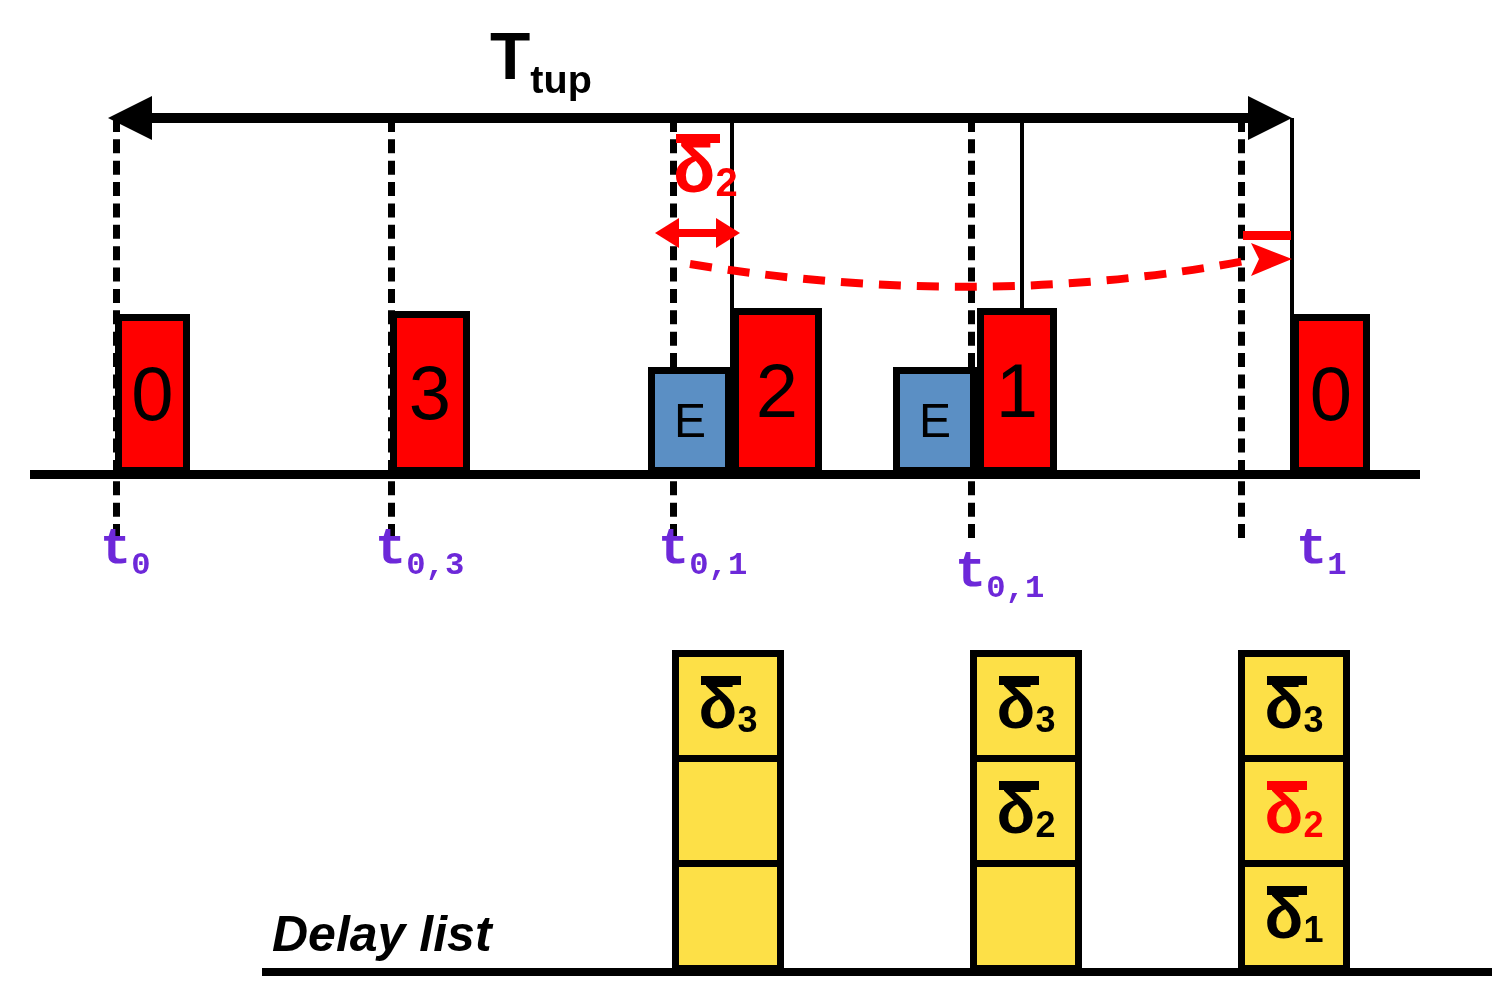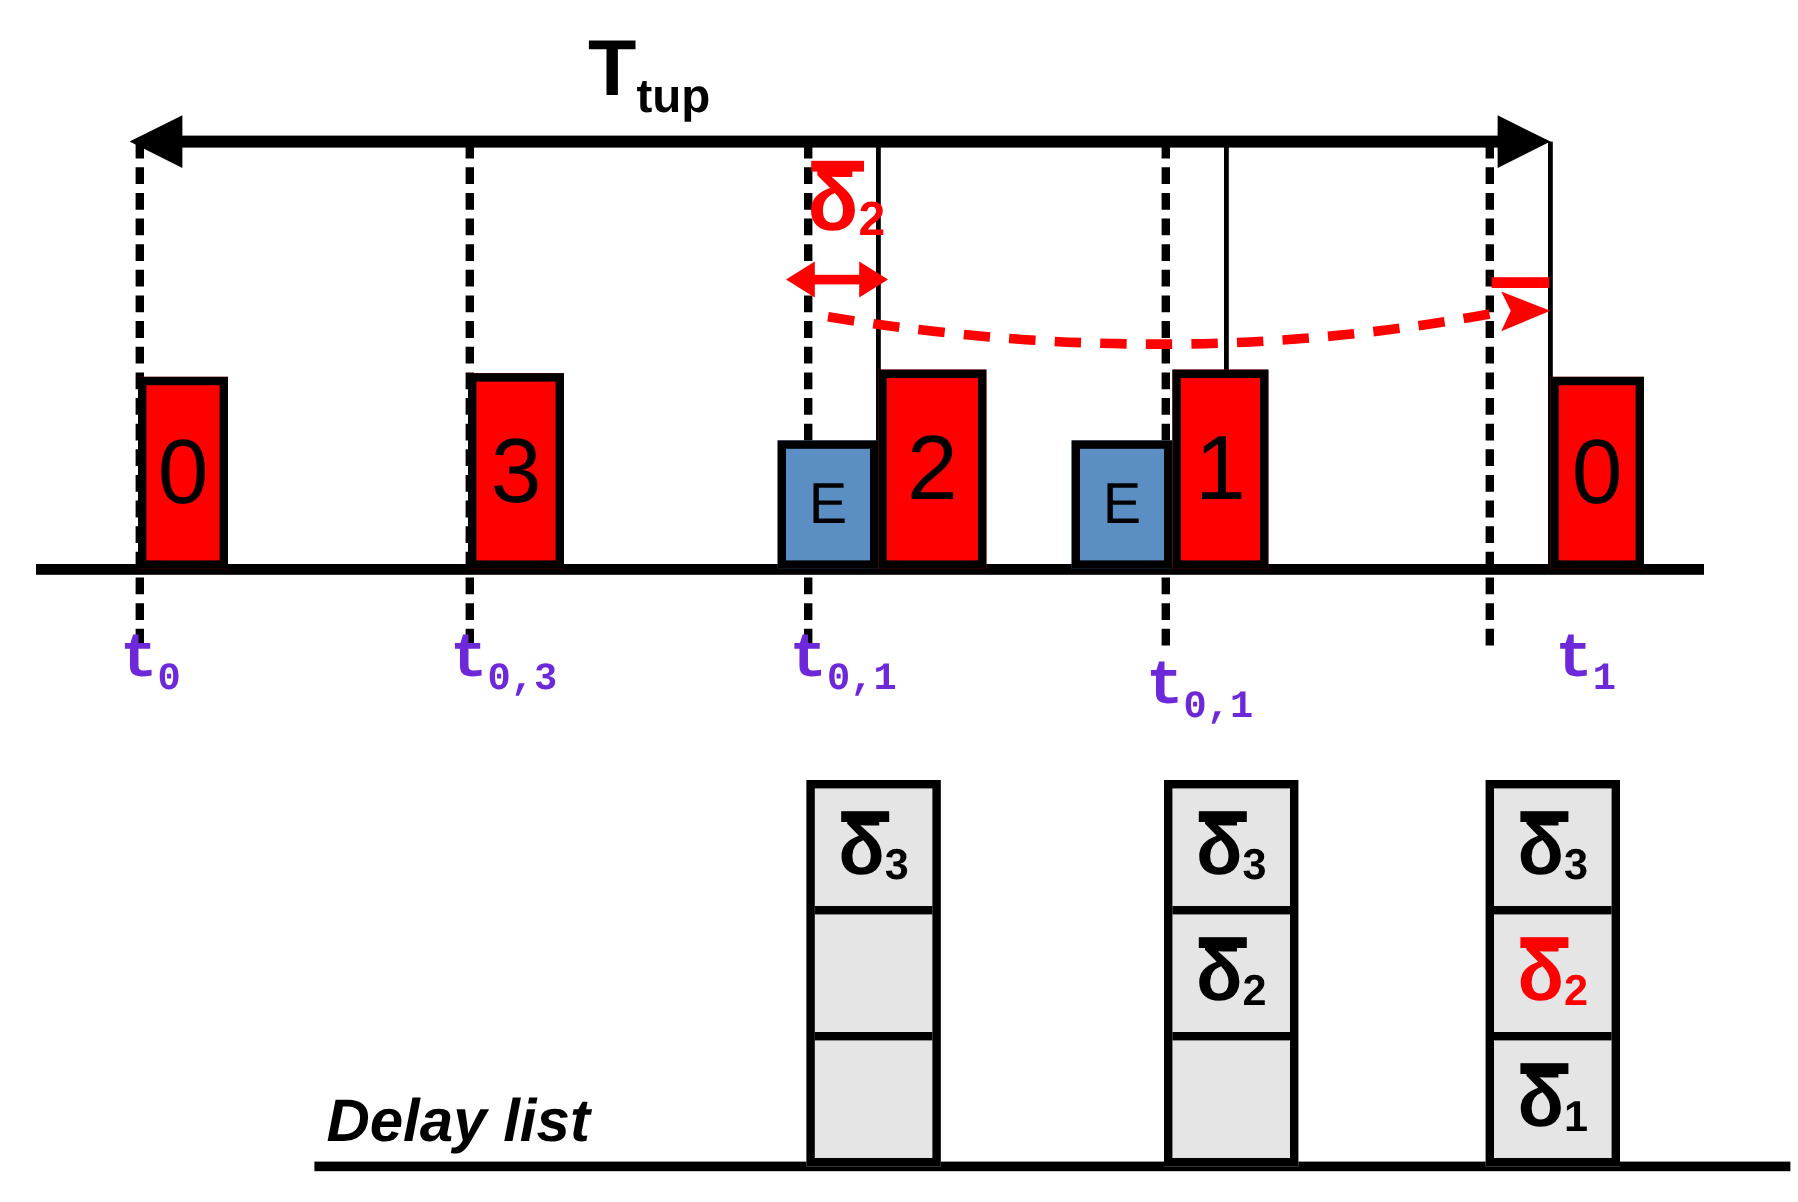--- a/index.html
+++ b/index.html
@@ -90,21 +90,21 @@
     border-top:15px solid transparent;
     border-bottom:15px solid transparent;
     border-left:24px solid #FF0000;
   }
 
   
   .dl-col{
     position:absolute;
     border:7px solid #000;
     box-sizing:border-box;
-    background:#e5e5e5;
+    background:#fde047;
     display:flex;flex-direction:column;
   }
   .dl-cell{
     flex:1 1 0;
     border-bottom:7px solid #000;
     box-sizing:border-box;
     position:relative;
     display:flex;align-items:center;justify-content:center;
   }
   .dl-cell:last-child{border-bottom:none;}

